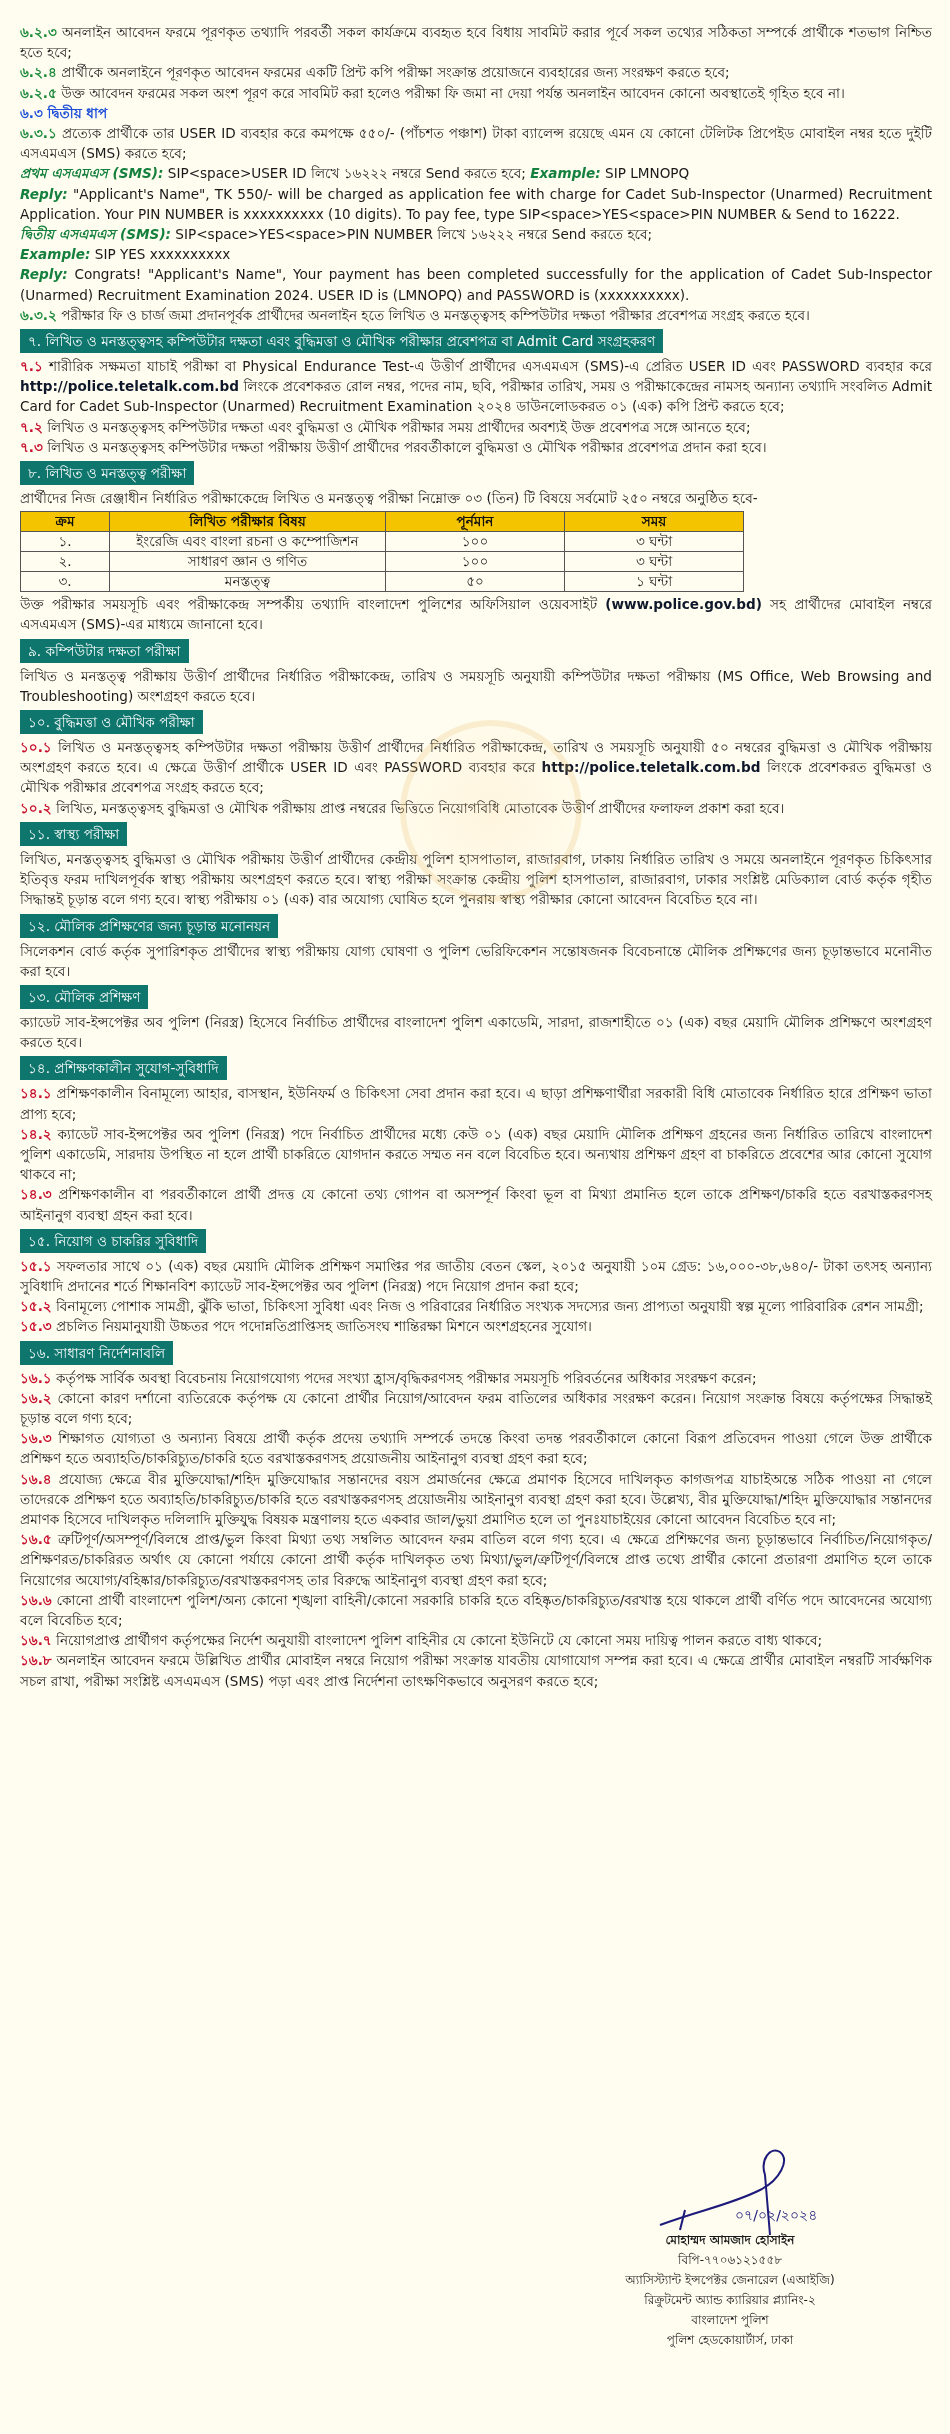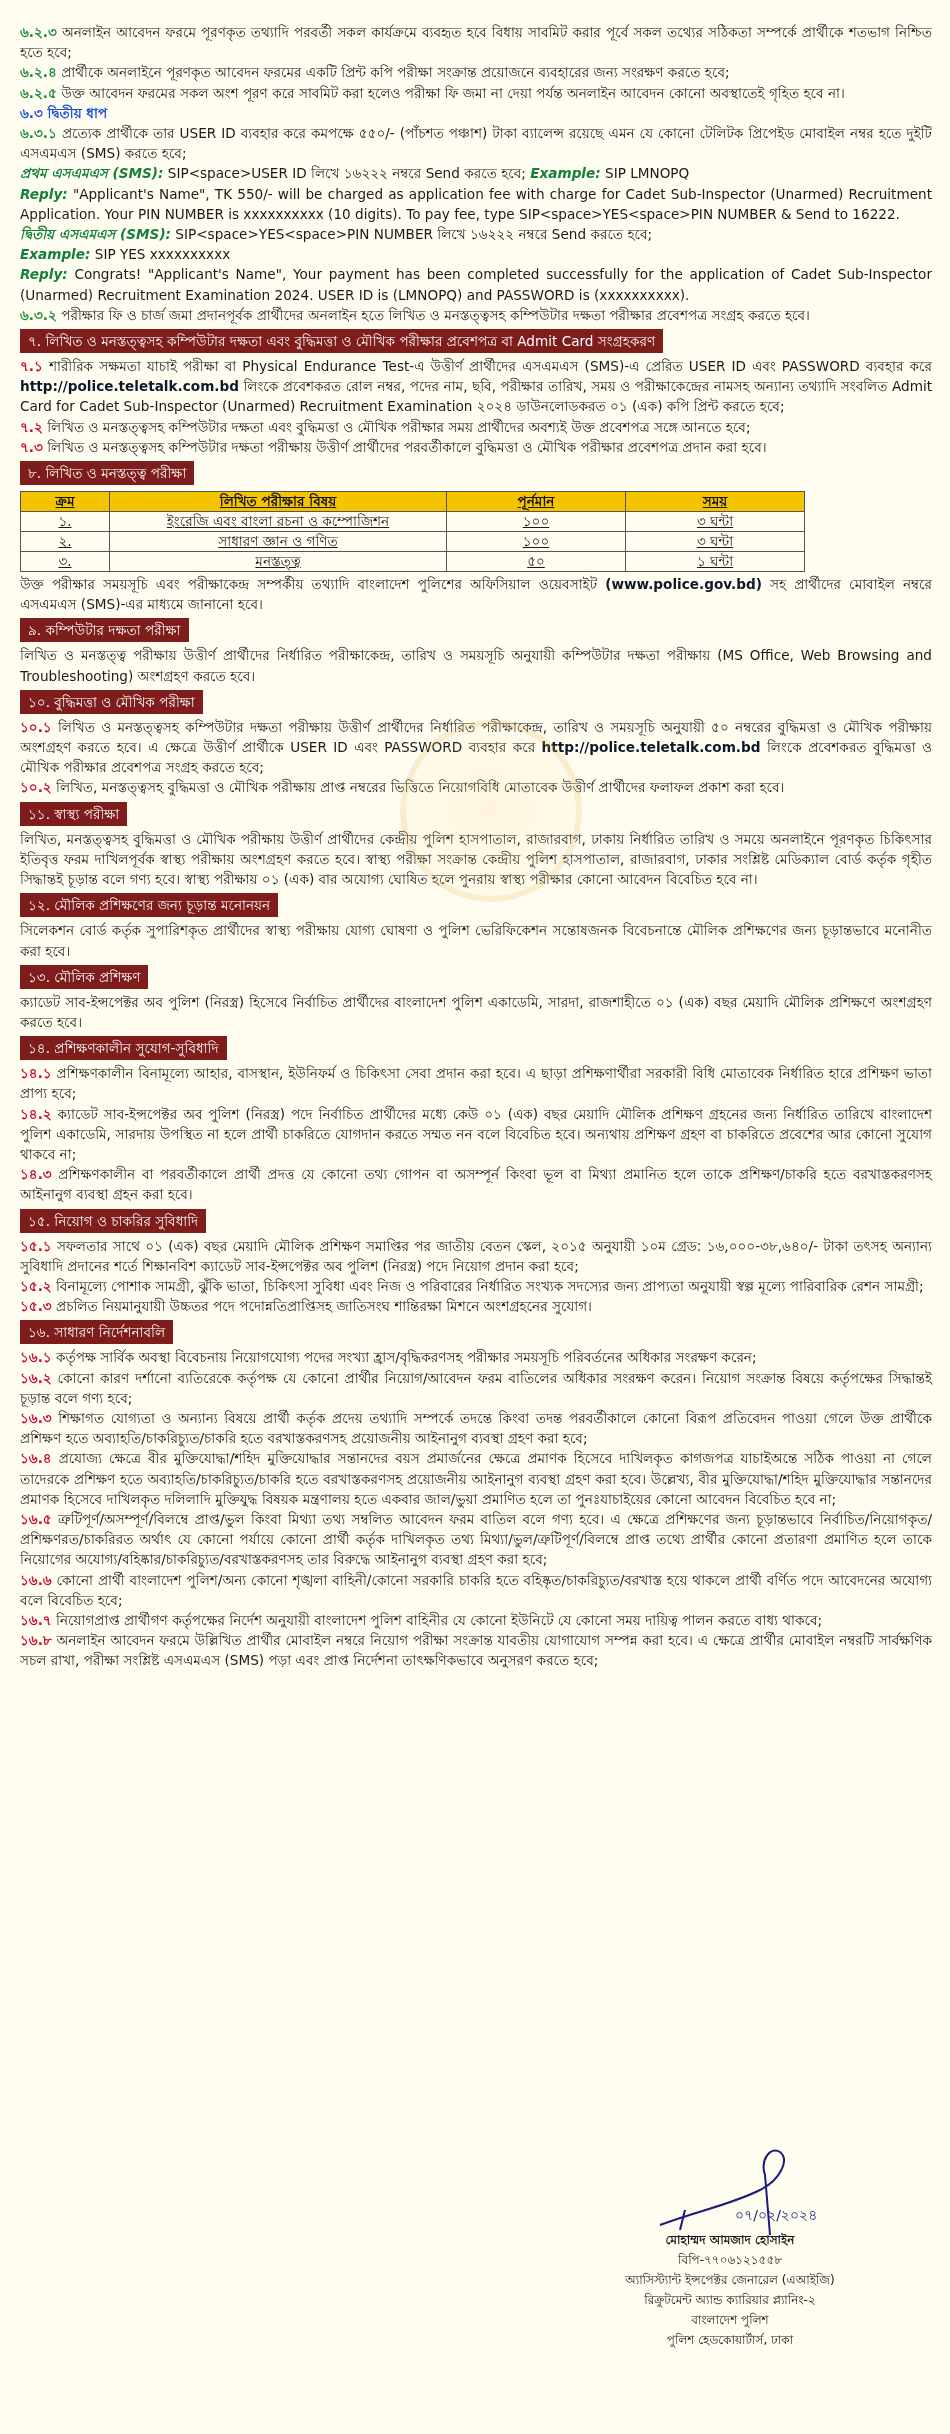--- a/index.html
+++ b/index.html
@@ -11,25 +11,25 @@
     position:relative;
   }
   .page { padding:22px 18px 0 20px; font-size:13.6px; line-height:20.2px; }
   p { margin:0; text-align:justify; }
   .num-g { color:#1b8a3a; font-weight:bold; }
   .num-r { color:#c8102e; font-weight:bold; }
   .label-p { color:#15803d; font-weight:bold;font-style:italic; }
   .sub-heading { color:#1d4ed8; font-weight:bold; }
   .link { color:#0f172a; font-weight:bold; }
   .sec-head {
-    display:inline-block; background:#7f1d1d; color:#fff;
+    display:inline-block; background:#0f766e; color:#fff;
     padding:2px 8px; margin:4px 0 3px 0; font-size:13.6px; line-height:20px;
   }
   table.exam {
-    border-collapse:collapse; width:785px; margin:3px 0 2px 0; font-size:13.6px;text-decoration:underline;
+    border-collapse:collapse; width:724px; margin:3px 0 2px 0; font-size:13.6px;
   }
   table.exam th, table.exam td {
     border:1px solid #555; text-align:center; padding:0 4px; height:19px; line-height:19px;
   }
   table.exam th { background:#f5c400; font-weight:bold; color:#111; }
   .watermark {
     position:absolute; left:400px; top:720px; width:170px; height:170px;
     border-radius:50%; border:6px solid rgba(230,180,80,0.18);
     background:radial-gradient(circle, rgba(255,200,120,0.15), rgba(255,255,255,0));
     pointer-events:none;
@@ -62,20 +62,21 @@
   <p><span class="num-g">৬.৩.২</span> <span>পরীক্ষার ফি ও চার্জ জমা প্রদানপূর্বক প্রার্থীদের অনলাইন হতে লিখিত ও মনস্তত্ত্বসহ কম্পিউটার দক্ষতা পরীক্ষার প্রবেশপত্র সংগ্রহ করতে হবে।</span></p>
 
   
   <div class="sec-head">৭. লিখিত ও মনস্তত্ত্বসহ কম্পিউটার দক্ষতা এবং বুদ্ধিমত্তা ও মৌখিক পরীক্ষার প্রবেশপত্র বা Admit Card সংগ্রহকরণ</div>
   <p><span class="num-r">৭.১</span> <span>শারীরিক সক্ষমতা যাচাই পরীক্ষা বা Physical Endurance Test-এ উত্তীর্ণ প্রার্থীদের এসএমএস (SMS)-এ প্রেরিত USER ID এবং PASSWORD ব্যবহার করে</span> <span class="link">http://police.teletalk.com.bd</span> <span>লিংকে প্রবেশকরত রোল নম্বর, পদের নাম, ছবি, পরীক্ষার তারিখ, সময় ও পরীক্ষাকেন্দ্রের নামসহ অন্যান্য তথ্যাদি সংবলিত Admit Card for Cadet Sub-Inspector (Unarmed) Recruitment Examination ২০২৪ ডাউনলোডকরত ০১ (এক) কপি প্রিন্ট করতে হবে;</span></p>
   <p><span class="num-r">৭.২</span> <span>লিখিত ও মনস্তত্ত্বসহ কম্পিউটার দক্ষতা এবং বুদ্ধিমত্তা ও মৌখিক পরীক্ষার সময় প্রার্থীদের অবশ্যই উক্ত প্রবেশপত্র সঙ্গে আনতে হবে;</span></p>
   <p><span class="num-r">৭.৩</span> <span>লিখিত ও মনস্তত্ত্বসহ কম্পিউটার দক্ষতা পরীক্ষায় উত্তীর্ণ প্রার্থীদের পরবর্তীকালে বুদ্ধিমত্তা ও মৌখিক পরীক্ষার প্রবেশপত্র প্রদান করা হবে।</span></p>
 
   
   <div class="sec-head">৮. লিখিত ও মনস্তত্ত্ব পরীক্ষা</div>
+  <p>প্রার্থীদের নিজ রেঞ্জাধীন নির্ধারিত পরীক্ষাকেন্দ্রে লিখিত ও মনস্তত্ত্ব পরীক্ষা নিম্নোক্ত ০৩ (তিন) টি বিষয়ে সর্বমোট ২৫০ নম্বরে অনুষ্ঠিত হবে-</p>
   <table class="exam">
     <thead>
       <tr>
         <th style="width:80px">ক্রম</th>
         <th>লিখিত পরীক্ষার বিষয়</th>
         <th style="width:170px">পূর্নমান</th>
         <th style="width:170px">সময়</th>
       </tr>
     </thead>
     <tbody>

